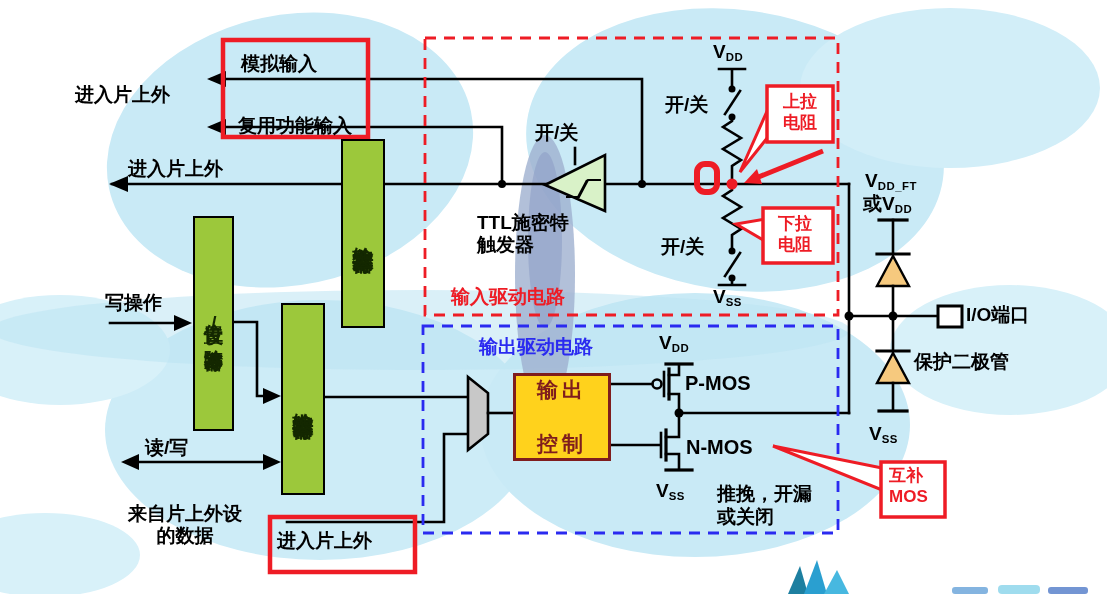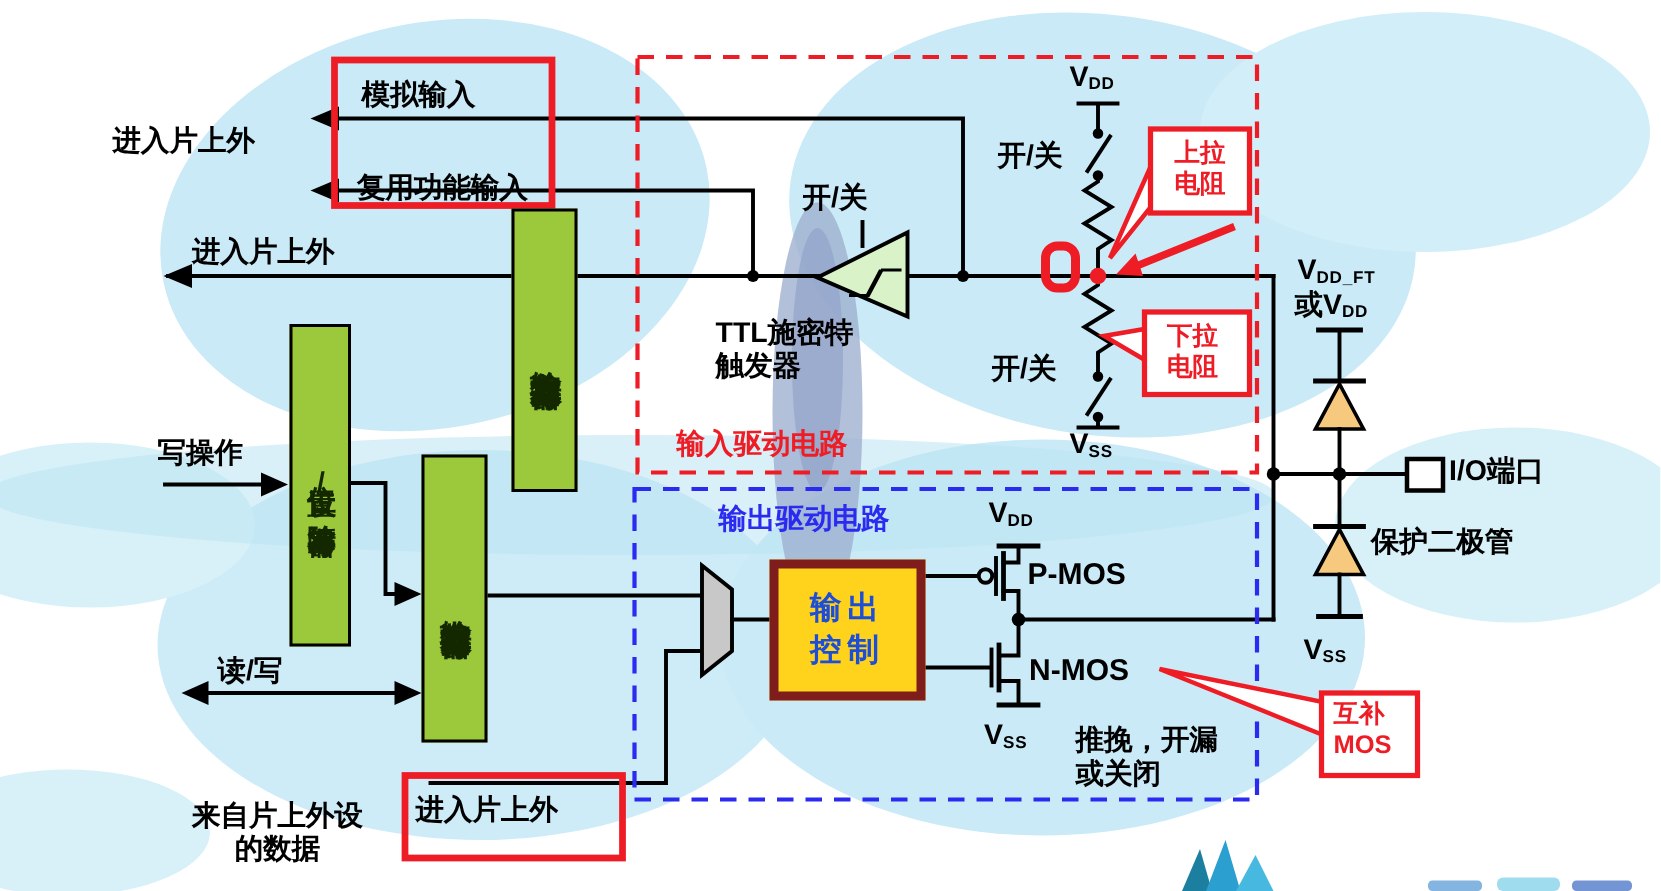--- a/index.html
+++ b/index.html
@@ -28,23 +28,23 @@
   .blue-t{color:var(--driver_blue);}
   .callout-t{font-size:17px;line-height:21px;color:var(--annotation_red);}
   .vlab sub{font-size:0.60em;font-weight:700;vertical-align:-0.22em;letter-spacing:0.5px;}
   .greenbox{
     position:absolute;z-index:2;background:var(--register_green);border:2px solid #000;
     display:flex;align-items:center;justify-content:center;
     writing-mode:vertical-rl;text-orientation:upright;
     font-weight:700;color:#142800;letter-spacing:1px;
   }
   .yellowbox{
-    position:absolute;z-index:2;background:var(--control_yellow);border:6px solid #7f1d1d;
-    display:flex;flex-direction:column;align-items:center;justify-content:center;
-    font-weight:700;color:#1d4ed8;font-size:21px;line-height:28px;letter-spacing:4px;
+    position:absolute;z-index:2;background:var(--control_yellow);border:3px solid #7f1d1d;
+    display:flex;flex-direction:column;align-items:center;justify-content:space-between;
+    font-weight:700;color:#7f1d1d;font-size:21px;line-height:28px;letter-spacing:4px;
   }
   .watermark{font-weight:400;color:var(--watermark_gray);font-size:17px;}
   
   .s-b{stroke:#000;stroke-width:2.6;fill:none;stroke-linecap:square;}
   .s-b3{stroke:#000;stroke-width:3.2;fill:none;stroke-linecap:square;}
   .f-b{fill:#000;stroke:none;}
   .trigger{fill:var(--trigger_green);stroke:#000;stroke-width:2.6;}
   .hyst{stroke:#000;stroke-width:2;fill:none;}
   .mux{fill:#c8c8c8;stroke:#000;stroke-width:2.6;}
   .diode{fill:var(--diode_orange);stroke:#000;stroke-width:2.4;}
@@ -212,21 +212,21 @@
 </div>
 
 <div class="lbl center" style="left:55px;top:84px;width:135px;">
   <span class="line">进入片上外</span>
 </div>
 <div class="lbl" style="left:128px;top:158px;">进入片上外</div>
 <div class="lbl" style="left:241px;top:53px;">模拟输入</div>
 <div class="lbl" style="left:238px;top:100px;margin-top:15px;">复用功能输入</div>
 <div class="lbl" style="left:105px;top:292px;">写操作</div>
 <div class="lbl" style="left:145px;top:437px;">读/写</div>
-<div class="lbl center" style="left:115px;top:503px;width:140px;margin-top:31px;">
+<div class="lbl center" style="left:115px;top:503px;width:140px;">
   <span class="line">来自片上外设</span>
   <span class="line">的数据</span>
 </div>
 <div class="lbl" style="left:277px;top:530px;">进入片上外</div>
 
 <div class="lbl" style="left:535px;top:122px;">开/关</div>
 <div class="lbl" style="left:477px;top:212px;">
   <span class="line">TTL施密特</span>
   <span class="line">触发器</span>
 </div>

